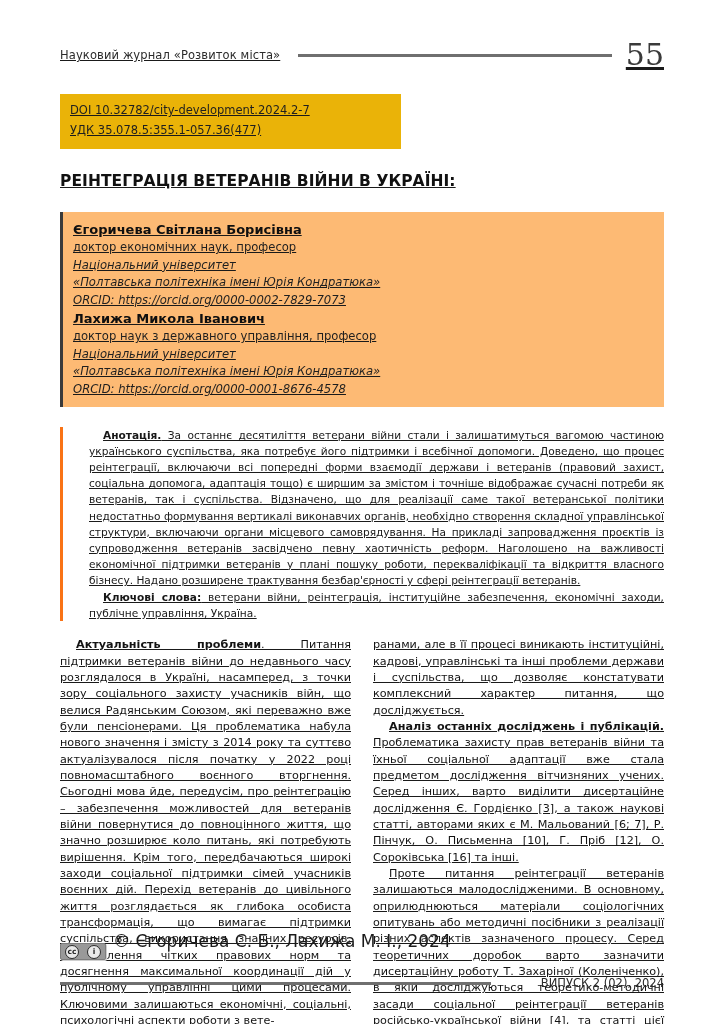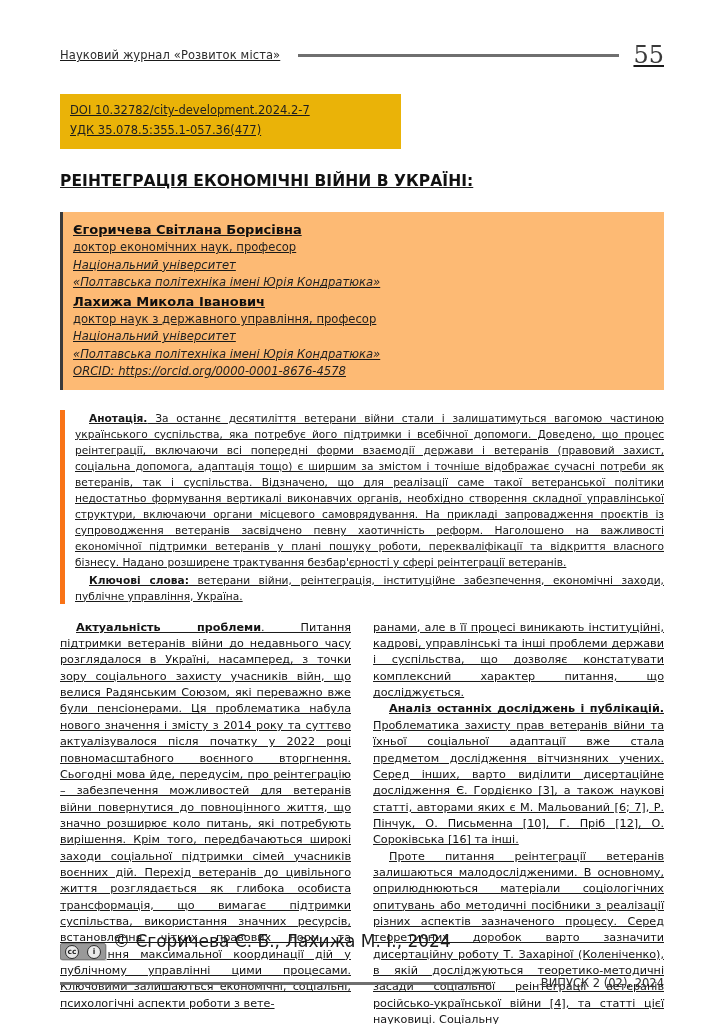--- a/index.html
+++ b/index.html
@@ -38,21 +38,21 @@
     letter-spacing: 0.01em;
   }
   .running-head-rule {
     flex: 1 1 auto;
     height: 3px;
     background: #6f6f6f;
     margin: 0 14px 0 18px;
   }
   .page-number {
     font-family: "DejaVu Serif", serif;
-    font-size: 24px;
+    font-size: 30px;
     color: #3a3a3a;
     line-height: 1;
     min-width: 26px;
   }
 
   
   .ident-box {
     margin-top: 16px;
     width: 341px;
     background: #eab308;
@@ -107,22 +107,22 @@
   .author-orcid {
     font-size: 11.6px;
     font-style: italic;
     line-height: 1.5;
     color: #1f1f1f;
   }
 
   
   .abstract-wrap {
     margin-top: 20px;
-    border-left: 5px solid #f97316;
-    padding-left: 10px;
+    border-left: 3px solid #f97316;
+    padding-left: 26px;
     box-sizing: border-box;
   }
   .abstract-p {
     font-size: 10.6px;
     line-height: 1.52;
     text-align: justify;
     color: #171717;
     text-indent: 14px;
     margin: 0;
   }
@@ -230,29 +230,30 @@
     <span class="running-head-rule"></span>
     <span class="page-number">55</span>
   </div>
 
   <div class="ident-box">
     <div class="ident-line">DOI 10.32782/city-development.2024.2-7</div>
     <div class="ident-line">УДК 35.078.5:355.1-057.36(477)</div>
   </div>
 
   <h1 class="article-title">
-    <span class="tl">РЕІНТЕГРАЦІЯ ЕКОНОМІЧНІ ВІЙНИ В УКРАЇНІ:</span>
+    <span class="tl">РЕІНТЕГРАЦІЯ ВЕТЕРАНІВ ВІЙНИ В УКРАЇНІ:</span>
   </h1>
 
   <div class="authors-box">
     <div>
       <div class="author-name">Єгоричева Світлана Борисівна</div>
       <div class="author-degree">доктор економічних наук, професор</div>
       <div class="author-affil">Національний університет</div>
       <div class="author-affil">«Полтавська політехніка імені Юрія Кондратюка»</div>
+      <div class="author-orcid">ORCID: https://orcid.org/0000-0002-7829-7073</div>
     </div>
     <div>
       <div class="author-name">Лахижа Микола Іванович</div>
       <div class="author-degree">доктор наук з державного управління, професор</div>
       <div class="author-affil">Національний університет</div>
       <div class="author-affil">«Полтавська політехніка імені Юрія Кондратюка»</div>
       <div class="author-orcid">ORCID: https://orcid.org/0000-0001-8676-4578</div>
     </div>
   </div>
 

